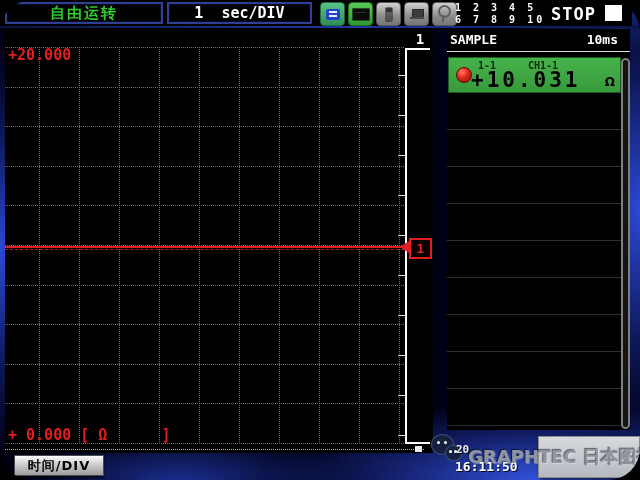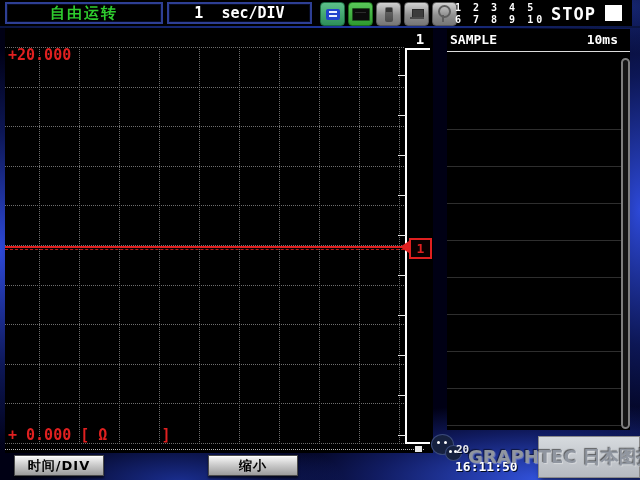--- a/index.html
+++ b/index.html
@@ -4,21 +4,21 @@
 <style>
   html,body{margin:0;padding:0;background:#000;}
   .screen{position:relative;width:640px;height:480px;overflow:hidden;
     font-family:"DejaVu Sans",sans-serif;
     background:
       radial-gradient(90px 260px at 0px 250px, #2d49d8 0%, rgba(25,45,150,.5) 45%, rgba(0,0,20,0) 78%),
       radial-gradient(120px 300px at 640px 210px, #2d49d8 0%, rgba(25,45,150,.5) 45%, rgba(0,0,20,0) 78%),
       radial-gradient(340px 95px at 545px 480px, #3354e0 0%, rgba(30,50,160,.55) 50%, rgba(0,0,20,0) 82%),
       radial-gradient(220px 70px at 180px 482px, #1a2e90 0%, rgba(0,0,20,0) 75%),
       radial-gradient(160px 60px at 620px 6px, #16266e 0%, rgba(0,0,20,0) 80%),
-      #000014;}
+      #000014; border-radius: 32px;}
   .abs{position:absolute;}
   
   .topbar{left:0;top:0;width:632px;height:26px;background:#000;}
   .tb-strip{left:0;top:26px;width:640px;height:2px;
     background:linear-gradient(90deg,#0a1440,#2038a0 55%,#0a1440);}
   .tb-box{top:2px;height:22px;background:#000;border:2px solid #2e3f94;
     box-shadow:inset 0 0 0 1px #060b22;display:flex;align-items:center;justify-content:center;box-sizing:border-box;}
   .mode-box{left:5px;width:158px;}
   .mode-text{color:#2ecc2e;font-size:15px;font-weight:bold;letter-spacing:2px;}
   .tbase-box{left:167px;width:145px;}
@@ -204,37 +204,43 @@
   <div class="abs botdots"></div>
   <div class="abs cornersq"></div>
 
   <div class="abs rpanel">
     <div class="samplerow">
       <span class="samplelab">SAMPLE</span>
       <span class="sampleval">10ms</span>
     </div>
     <div class="sampleline"></div>
 
+    <div class="card">
+      <div class="recdot"></div>
+      <span class="cgroup">1-1</span>
+      <span class="cchan">CH1-1</span>
+      <span class="cval">+10.031</span>
+      <span class="cunit">Ω</span>
+    </div>
 
     <div id="rowseps">
         <div class="rowsep" style="top: 100px;"></div>
         <div class="rowsep" style="top: 137px;"></div>
         <div class="rowsep" style="top: 174px;"></div>
         <div class="rowsep" style="top: 211px;"></div>
         <div class="rowsep" style="top: 248px;"></div>
         <div class="rowsep" style="top: 285px;"></div>
         <div class="rowsep" style="top: 322px;"></div>
         <div class="rowsep" style="top: 359px;"></div>
         <div class="rowsep" style="top: 396px;"></div>
       </div>
     <div class="sbar"></div>
   </div>
 
   <div class="abs fbtn" style="left:14px;width:90px;">时间/DIV</div>
-  <div class="abs fbtn" style="left:208px;width:90px;">缩小</div>
 
   <div class="abs wechat">
     <div class="bub big">
         <div class="eye" style="left:5px;top:6px;"></div>
         <div class="eye" style="left:12px;top:6px;"></div>
       </div>
     <div class="bub small">
         <div class="eye" style="left:3px;top:4px;"></div>
         <div class="eye" style="left:8px;top:4px;"></div>
       </div>

